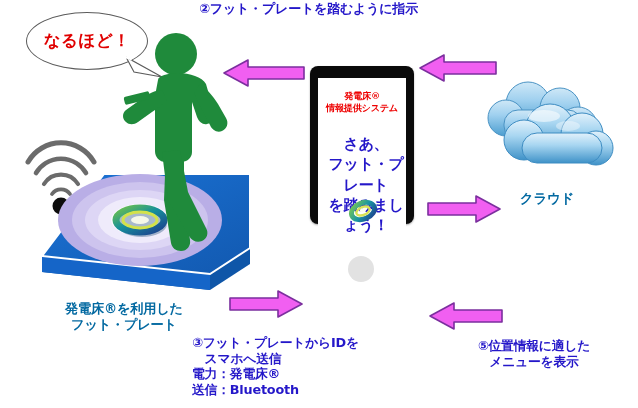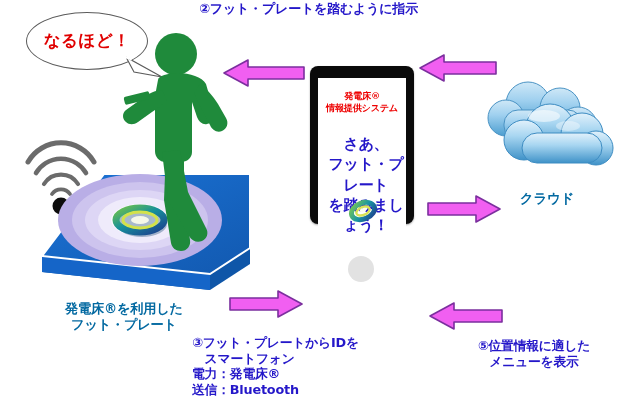--- a/index.html
+++ b/index.html
@@ -242,17 +242,17 @@
 
 
   <div class="lbl lbl-blue center" style="left:442px;top:338px;width:184px;font-size:12.8px;">⑤位置情報に適した
 メニューを表示</div>
 
 
   <div class="lbl lbl-black center" style="left:36px;top:301px;width:176px;font-size:13.2px;">発電床®を利用した
 フット・プレート</div>
 
   <div class="lbl lbl-blue left" style="left:192px;top:335px;font-size:12.8px;">③フット・プレートからIDを
-　スマートフォン
+　スマホへ送信
 電力：発電床®
 送信：Bluetooth</div>
 
 </div>
 
 </body></html>

